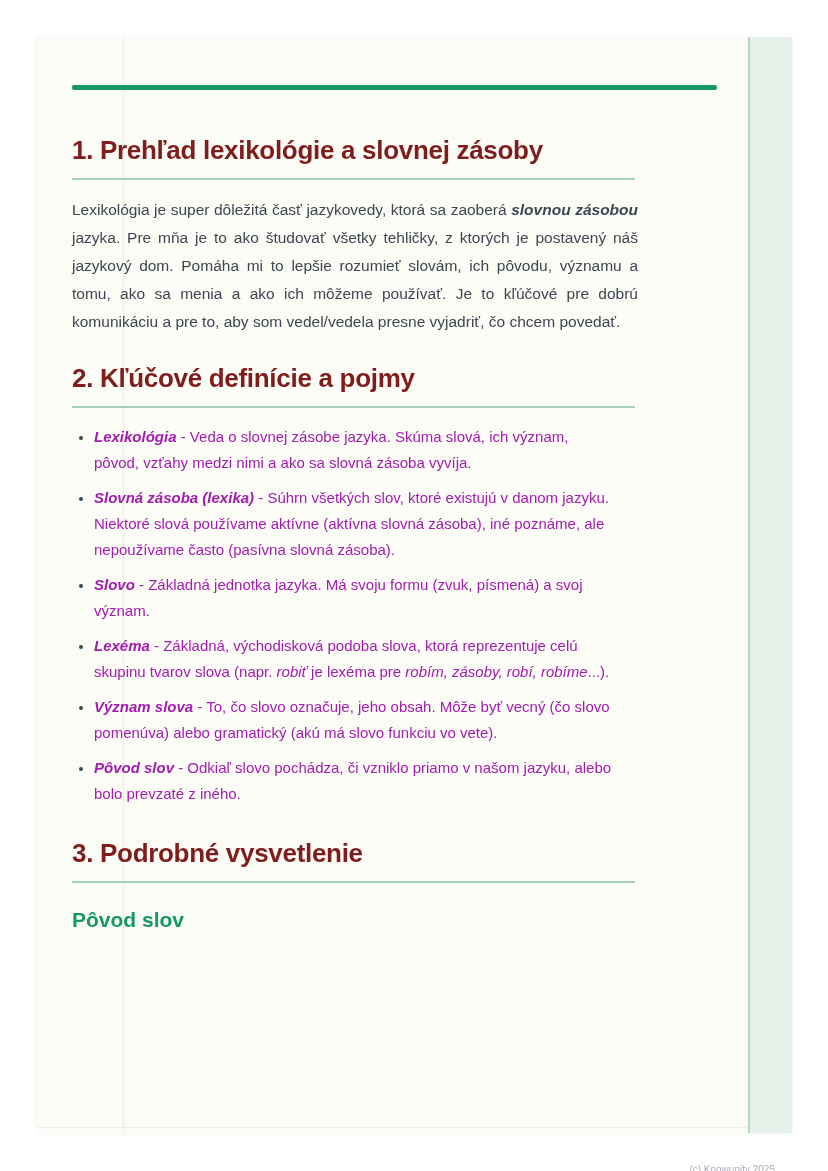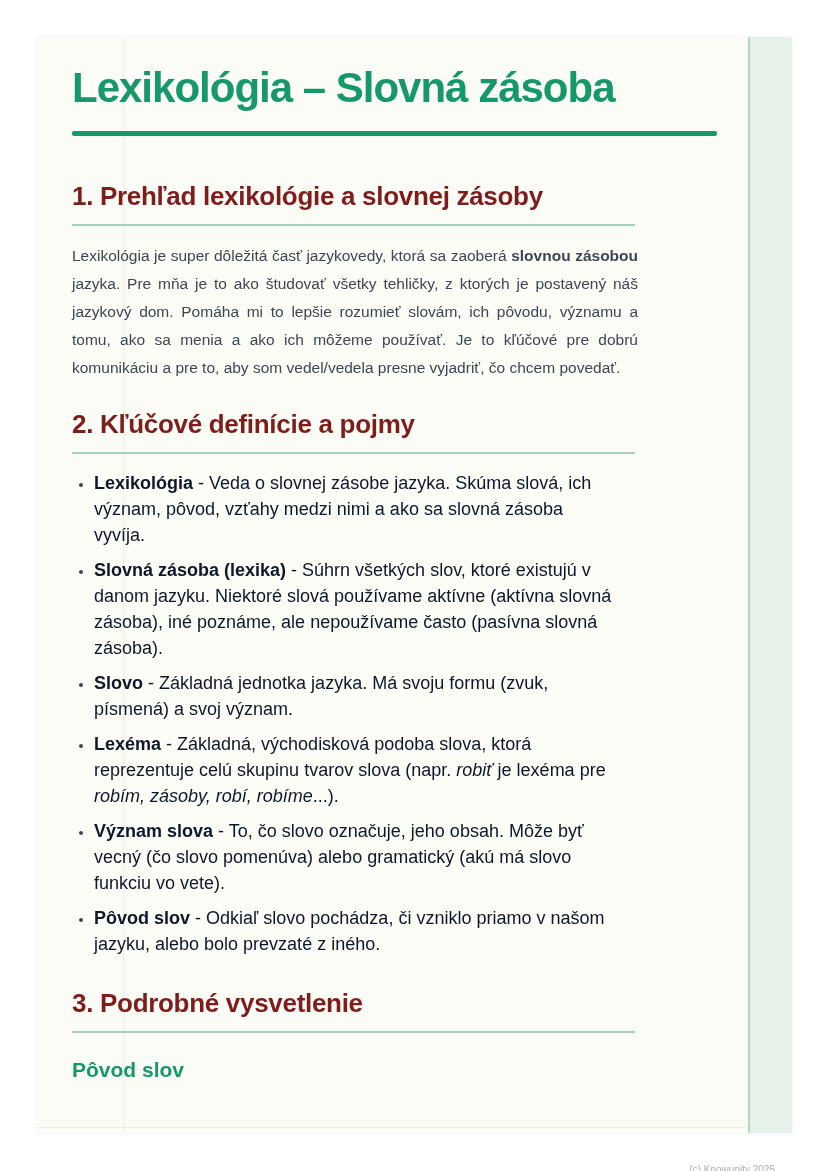--- a/index.html
+++ b/index.html
@@ -77,22 +77,22 @@
     line-height: 24px;
     width: 566px;
   }
   .bullet-list {
     margin-top: 16px;
     width: 545px;
     padding-left: 22px;
     list-style: disc;
   }
   .bullet-list li {
-    color: #0f172a;
-    font-size: 18px;
+    color: #a21caf;
+    font-size: 15px;
     line-height: 26px;
     margin-bottom: 9px;
   }
   .bullet-list li::marker { color: #3f4653; font-size: 14px; }
   .subheading {
     margin-top: 24px;
     color: #16986a;
     font-size: 21px;
     font-weight: 700;
     line-height: 26px;
@@ -105,34 +105,33 @@
   .footer-note {
     position: absolute;
     top: 1090px;
     right: 17px;
     font-size: 10px;
     color: #a8adb5;
     z-index: 2;
     white-space: nowrap;
     margin-top: 37px;
   }
-  strong { font-weight: 700; }
+  strong { font-weight: 700; font-style: italic; }
   em { font-style: italic; }
 </style>
 </head>
 <body>
 
 <div class="sheet">
   <div class="v-crease"></div>
   <div class="h-crease"></div>
   <div class="green-strip"></div>
 
   <div class="content">
 
-    <h1 class="doc-title">Lexikológia – Slovná zásoba</h1>
     <div class="title-rule"></div>
 
     <h2 class="section-heading sh-1">1. Prehľad lexikológie a slovnej zásoby</h2>
 
     <p class="body-text para"><span>Lexikológia je super dôležitá časť jazykovedy, ktorá sa zaoberá </span><strong>slovnou zásobou</strong><span> jazyka. Pre mňa je to ako študovať všetky tehličky, z ktorých je postavený náš jazykový dom. Pomáha mi to lepšie rozumieť slovám, ich pôvodu, významu a tomu, ako sa menia a ako ich môžeme používať. Je to kľúčové pre dobrú komunikáciu a pre to, aby som vedel/vedela presne vyjadriť, čo chcem povedať.</span></p>
 
     <h2 class="section-heading sh-2">2. Kľúčové definície a pojmy</h2>
 
 
     <ul class="bullet-list">

